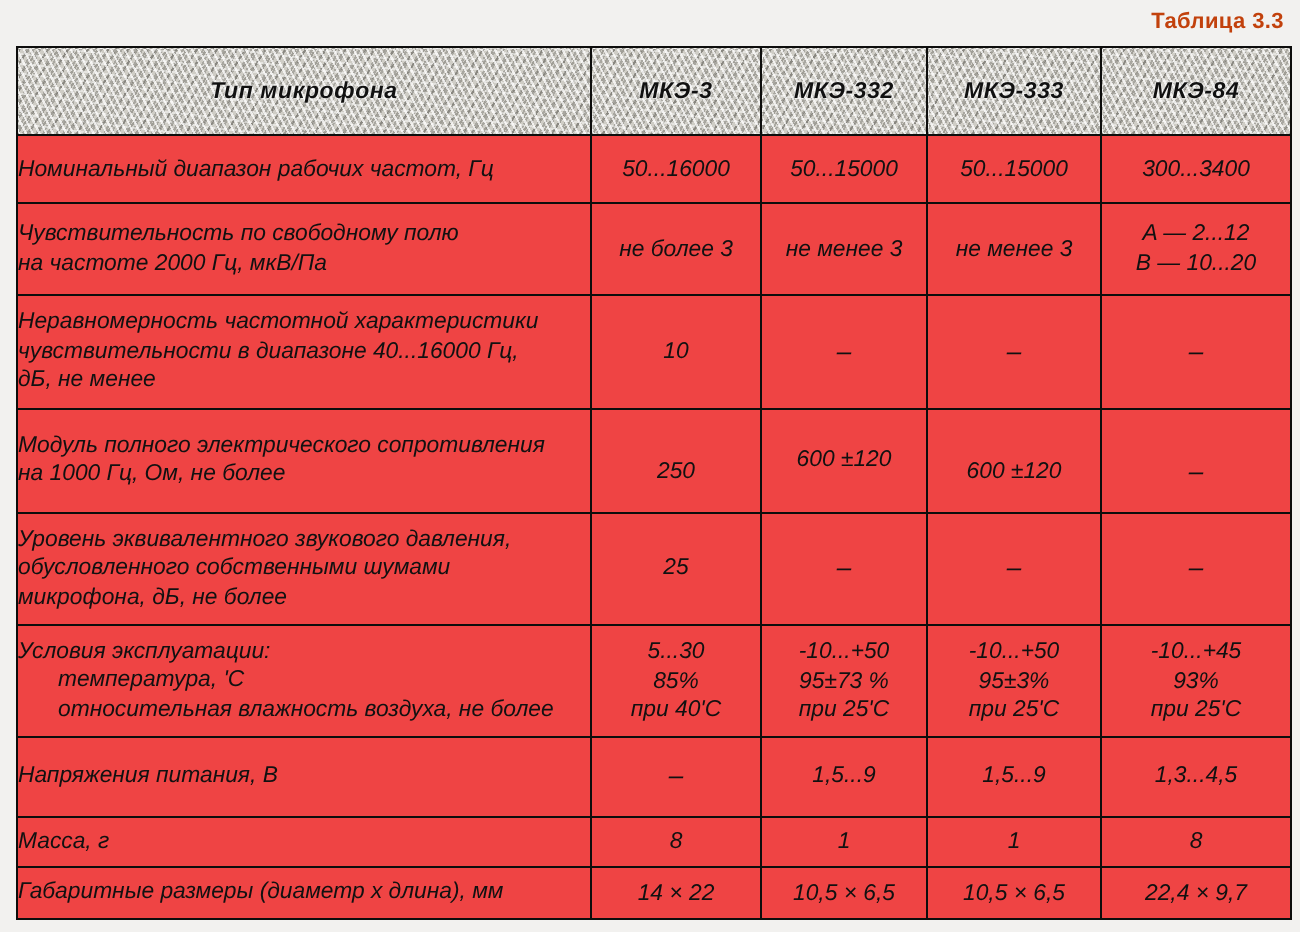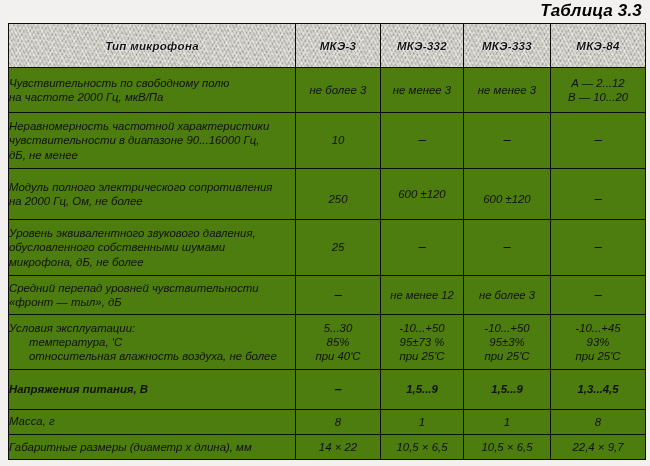--- a/index.html
+++ b/index.html
@@ -22,42 +22,41 @@
     position: absolute;
     top: 0px;
     left: 0px;
     width: 642px;
     height: 22px;
     display: flex;
     align-items: center;
     justify-content: flex-end;
   }
   .caption {
-    font-size: 17px;
-    font-style: italic;
+    font-size: 11px;
     font-weight: bold;
     letter-spacing: 0.2px;
-    color: #000000;
+    color: #c2410c;
     white-space: nowrap;
   }
 
   
   .table-wrap {
     position: absolute;
     left: 8px;
     top: 23px;
     width: 637px;
     height: 437px;
   }
   table.spec {
     width: 100%;
     height: 100%;
     border-collapse: collapse;
     table-layout: fixed;
-    background: #4d7c0f;
+    background: #ef4444;
   }
   table.spec,
   table.spec th,
   table.spec td {
     border: 1.6px solid #0d0d0c;
   }
   table.spec th,
   table.spec td {
     padding: 0;
     vertical-align: middle;
@@ -115,21 +114,21 @@
   td.val.nowrap-small { font-size: 11.2px; }
 
   
   tr.r-freq   td { height: 30px; }
   tr.r-sens   td { height: 40px; }
   tr.r-flat   td { height: 50px; }
   tr.r-imp    td { height: 35px; }
   tr.r-noise  td { height: 50px; }
   tr.r-front  td { height: 35px; }
   tr.r-cond   td { height: 49px; border-radius: 20px; }
-  tr.r-volt   td { height: 35px; font-weight: bold; }
+  tr.r-volt   td { height: 35px; }
   tr.r-mass   td { height: 22px; }
   tr.r-dims   td { height: 22px; }
 </style>
 </head>
 <body>
 
 <div class="caption-row">
   <div class="caption">Таблица 3.3</div>
 </div>
 
@@ -158,20 +157,37 @@
           <span class="hdr-txt">МКЭ-333</span>
         </th>
         <th>
           <span class="hdr-txt">МКЭ-84</span>
         </th>
       </tr>
     </thead>
 
     <tbody>
 
+      <tr class="r-freq">
+        <td class="param">
+          <span class="ln">Номинальный диапазон рабочих частот, Гц</span>
+        </td>
+        <td class="val">
+          <span class="ln">50...16000</span>
+        </td>
+        <td class="val">
+          <span class="ln">50...15000</span>
+        </td>
+        <td class="val">
+          <span class="ln">50...15000</span>
+        </td>
+        <td class="val">
+          <span class="ln">300...3400</span>
+        </td>
+      </tr>
 
       <tr class="r-sens">
         <td class="param">
           <span class="ln">Чувствительность по свободному полю</span>
           <span class="ln">на частоте 2000 Гц, мкВ/Па</span>
         </td>
         <td class="val">
           <span class="ln">не более 3</span>
         </td>
         <td class="val">
@@ -182,41 +198,41 @@
         </td>
         <td class="val">
           <span class="ln">A — 2...12</span>
           <span class="ln">B — 10...20</span>
         </td>
       </tr>
 
       <tr class="r-flat">
         <td class="param">
           <span class="ln">Неравномерность частотной характеристики</span>
-          <span class="ln">чувствительности в диапазоне 90...16000 Гц,</span>
+          <span class="ln">чувствительности в диапазоне 40...16000 Гц,</span>
           <span class="ln">дБ, не менее</span>
         </td>
         <td class="val">
           <span class="ln">10</span>
         </td>
         <td class="val dash">
           <span class="ln">–</span>
         </td>
         <td class="val dash">
           <span class="ln">–</span>
         </td>
         <td class="val dash">
           <span class="ln">–</span>
         </td>
       </tr>
 
       <tr class="r-imp">
         <td class="param">
           <span class="ln">Модуль полного электрического сопротивления</span>
-          <span class="ln">на 2000 Гц, Ом, не более</span>
+          <span class="ln">на 1000 Гц, Ом, не более</span>
         </td>
         <td class="val bumped">
           <span class="ln">250</span>
         </td>
         <td class="val">
           <span class="ln">600 ±120</span>
         </td>
         <td class="val bumped">
           <span class="ln">600 ±120</span>
         </td>
@@ -238,38 +254,20 @@
           <span class="ln">–</span>
         </td>
         <td class="val dash">
           <span class="ln">–</span>
         </td>
         <td class="val dash">
           <span class="ln">–</span>
         </td>
       </tr>
 
-      <tr class="r-front">
-        <td class="param">
-          <span class="ln">Средний перепад уровней чувствительности</span>
-          <span class="ln">«фронт — тыл», дБ</span>
-        </td>
-        <td class="val dash">
-          <span class="ln">–</span>
-        </td>
-        <td class="val nowrap-small">
-          <span class="ln">не менее 12</span>
-        </td>
-        <td class="val nowrap-small">
-          <span class="ln">не более 3</span>
-        </td>
-        <td class="val dash">
-          <span class="ln">–</span>
-        </td>
-      </tr>
 
       <tr class="r-cond">
         <td class="param">
           <span class="ln">Условия эксплуатации:</span>
           <span class="ln ind">температура, 'С</span>
           <span class="ln ind">относительная влажность воздуха, не более</span>
         </td>
         <td class="val">
           <span class="ln">5...30</span>
           <span class="ln">85%</span>

